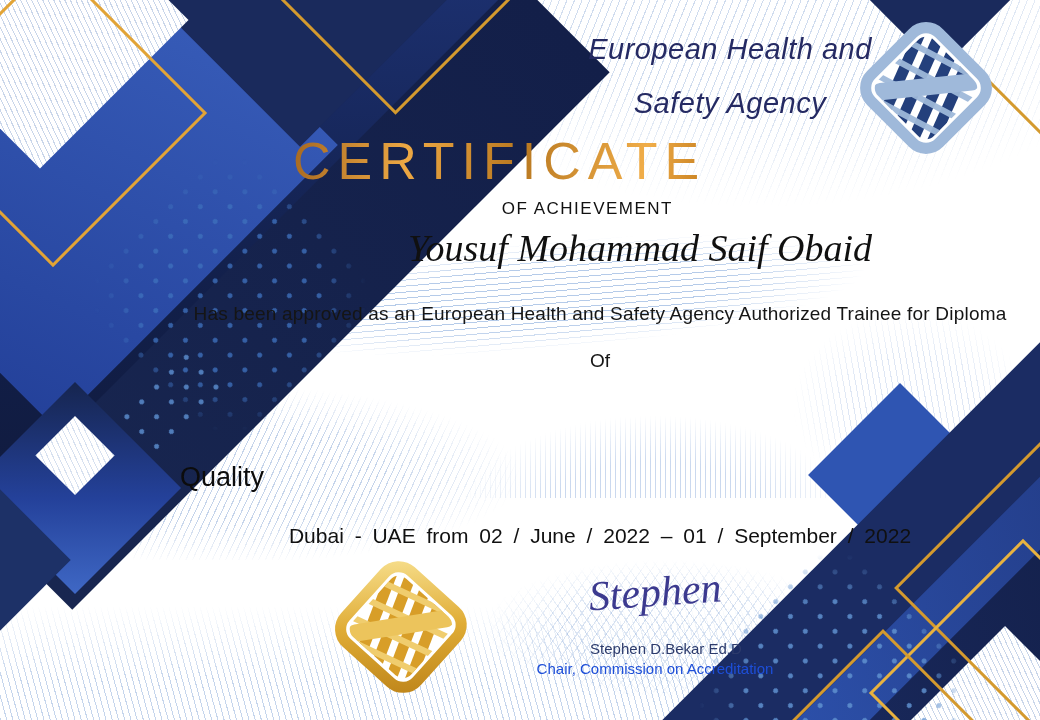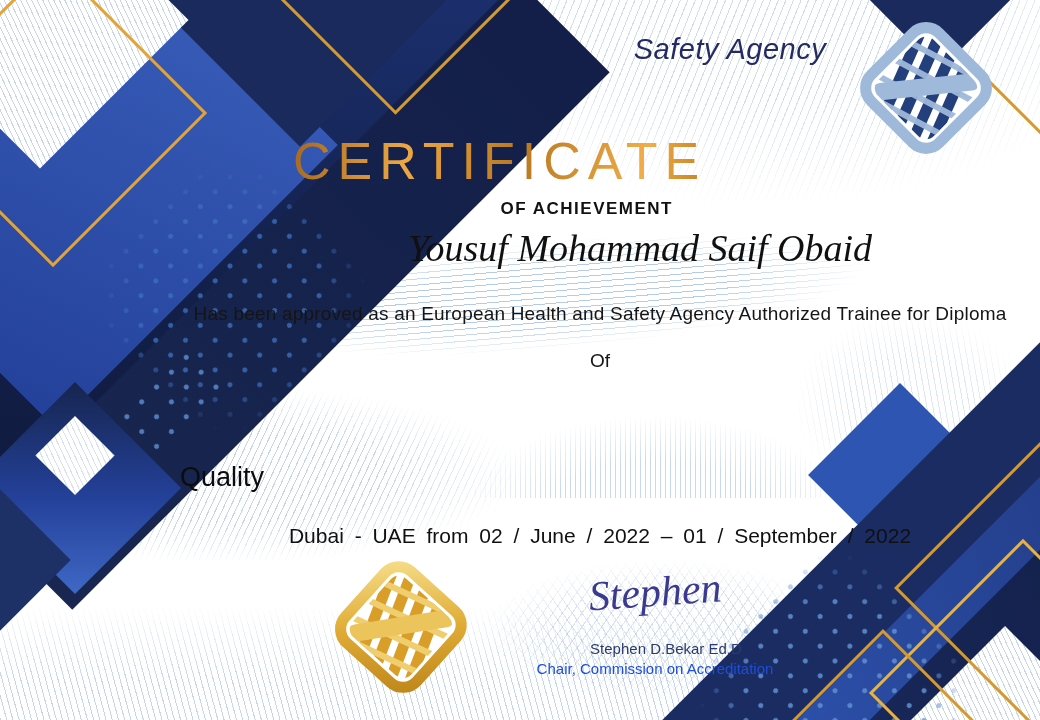--- a/index.html
+++ b/index.html
@@ -91,21 +91,21 @@
   .logo-gold{left:327px;top:553px;transform:rotate(-3deg);}
 
   
   .txt{position:absolute;z-index:8;}
   .agency-name{left:520px;top:22px;width:420px;text-align:center;
     font-style:italic;font-size:29px;line-height:54px;color:#252a63;letter-spacing:.5px;}
   .cert-title{left:293px;top:131px;width:410px;text-align:center;font-size:52px;font-weight:400;
     letter-spacing:7px;
     background:linear-gradient(100deg,#a5671f 0%,#eda844 28%,#b87820 55%,#f0ad49 85%,#c98222 100%);
     -webkit-background-clip:text;background-clip:text;color:transparent;white-space:nowrap;}
-  .cert-sub{left:373px;top:199px;width:300px;text-align:right;font-size:17px;font-weight:700;
+  .cert-sub{left:373px;top:199px;width:300px;text-align:right;font-size:17px;font-weight:400;
     letter-spacing:1.5px;color:#111;}
   .recipient{left:240px;top:226px;width:800px;text-align:center;white-space:nowrap;
     font-family:cursive;font-style:italic;font-size:38px;color:#101010;}
   .approval{left:140px;top:303px;width:920px;text-align:center;font-size:19px;color:#151515;letter-spacing:.2px;}
   .of-label{left:500px;top:350px;width:200px;text-align:center;font-size:19px;color:#151515;}
   .diploma1{left:180px;top:397px;width:840px;text-align:center;font-size:27px;color:#0c0c0c;word-spacing:7px;}
   .diploma2{left:180px;top:462px;width:840px;text-align:left;font-size:27px;color:#0c0c0c;}
   .date-line{left:200px;top:524px;width:800px;text-align:center;font-size:21px;color:#101010;word-spacing:5px;}
   .sig-script{left:455px;top:568px;width:400px;text-align:center;transform:rotate(-4deg);
     font-family:cursive;font-style:italic;font-size:42px;color:#3c3a8f;}
@@ -207,20 +207,21 @@
           <rect x="48" y="-15" width="5" height="150"></rect>
           <rect x="66" y="-15" width="5" height="150"></rect>
           <rect x="84" y="-15" width="5" height="150"></rect>
         </g>
         <rect x="16" y="52" width="88" height="14" rx="7" fill="#ecc45c" transform="rotate(-6 60 60)"></rect>
       </g>
     </svg>
   </div>
 
   <div class="txt agency-name">
+    <div>European Health and</div>
     <div>Safety Agency</div>
   </div>
 
   <div class="txt cert-title">CERTIFICATE</div>
   <div class="txt cert-sub">OF ACHIEVEMENT</div>
 
   <div class="txt recipient">Yousuf Mohammad Saif Obaid</div>
 
   <div class="txt approval">Has been approved as an European Health and Safety Agency Authorized Trainee for Diploma</div>
   <div class="txt of-label">Of</div>

